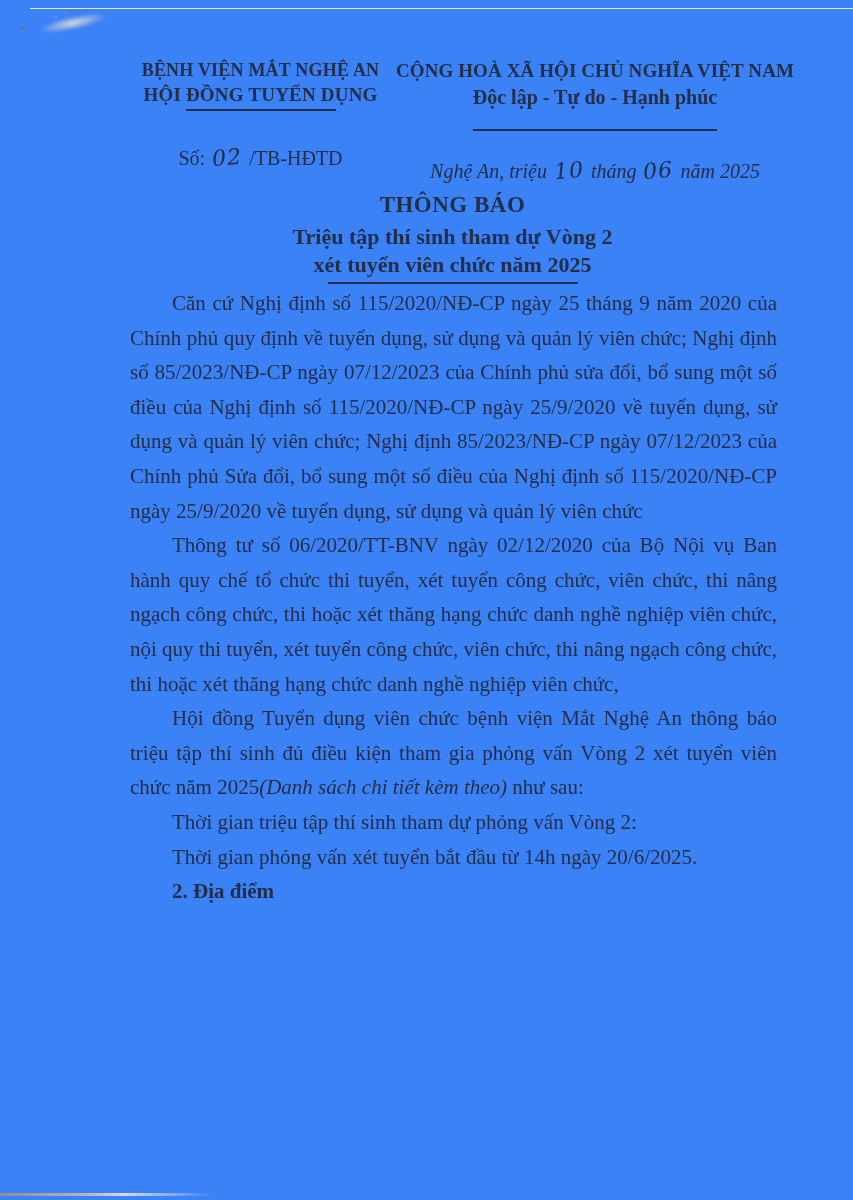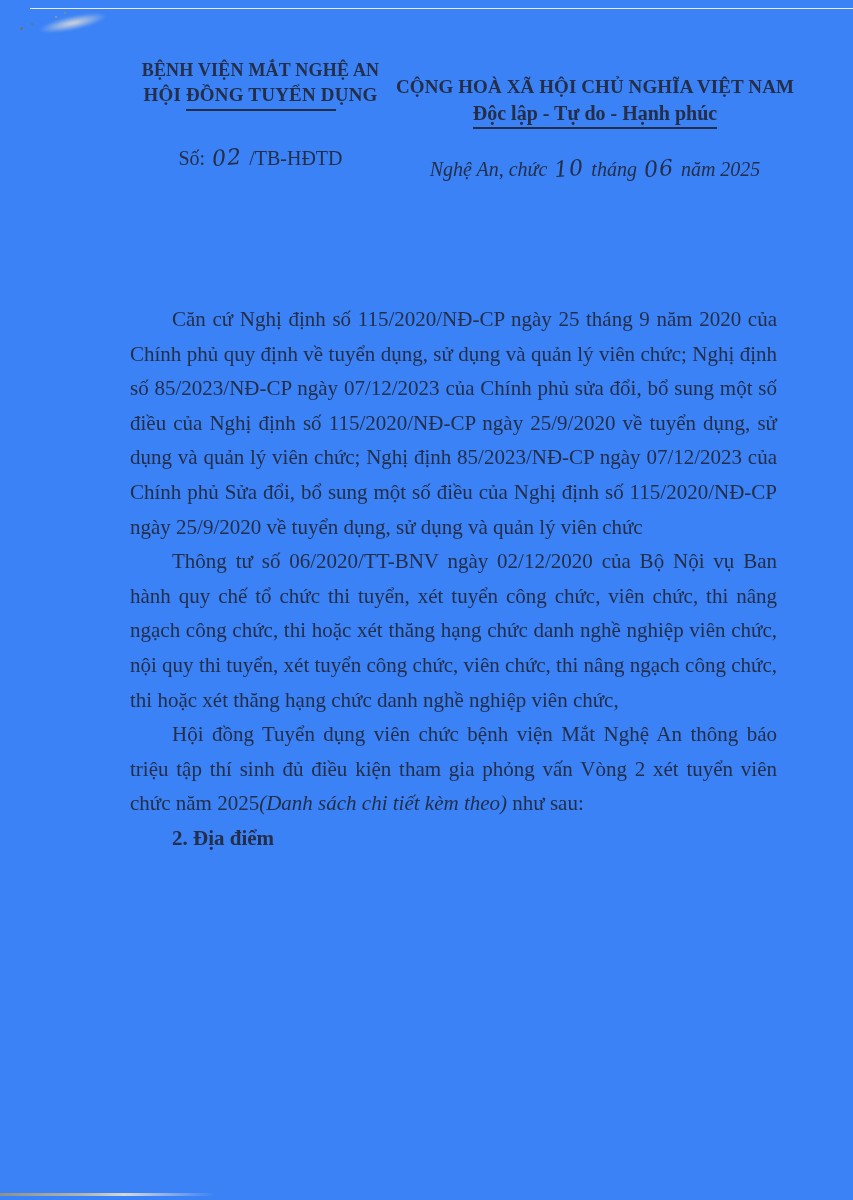--- a/index.html
+++ b/index.html
@@ -28,43 +28,43 @@
     background:linear-gradient(90deg,#8f8f8f 0%,#b5b5b5 40%,#d8d8d8 58%,rgba(216,216,216,0) 100%);
   }
 
   
   .header{position:absolute;top:60px;left:0;width:853px;}
   .header-left{position:absolute;left:118px;top:0;width:285px;text-align:center;}
   .org-name{font-size:18px;font-weight:600;letter-spacing:.2px;}
   .committee{font-size:19px;font-weight:700;margin-top:3px;letter-spacing:.2px;}
   .committee-underline{width:150px;height:2px;background:#242e49;margin:3px auto 0 auto;}
   .doc-number{margin-top:34px;font-size:20px;}
-  .national{position:absolute;left:395px;top:16px;width:400px;text-align:center;}
+  .national{position:absolute;left:395px;top:0;width:400px;text-align:center;}
   .nat1{font-size:19px;font-weight:700;letter-spacing:.1px;}
-  .nat2{font-size:20px;font-weight:700;margin-top:4px;display:inline-block;border-bottom:2px solid #242e49;padding-bottom:2px;}
+  .nat2{font-size:20px;font-weight:700;margin-top:4px;display:inline-block;border-bottom:2px solid #242e49;padding-bottom:20px;}
   .date-line{margin-top:27px;font-size:20px;font-style:italic;}
 
   .hand{
     display:inline-block;
     font-family:"DejaVu Serif",serif;
     font-style:italic;font-size:22px;
     transform:rotate(-5deg);
     letter-spacing:1px;
     margin:0 2px;
   }
 
   
   .title-block{position:absolute;top:192px;left:130px;width:645px;text-align:center;}
   .title-1{font-size:23px;font-weight:700;letter-spacing:.5px;}
   .title-2{font-size:22px;font-weight:700;margin-top:6px;}
   .title-3{font-size:22px;font-weight:700;margin-top:2px;}
   .title-underline{width:250px;height:2px;background:#242e49;margin:4px auto 0 auto;}
 
   
-  .body-block{position:absolute;top:302px;left:130px;width:647px;}
+  .body-block{position:absolute;top:286px;left:130px;width:647px;}
   .body-block p{
     margin:0;text-align:justify;
     font-size:21px;line-height:34.6px;
     text-indent:42px;
     color:#242e49;
   }
   .sec-heading{font-weight:700;}
   .it{font-style:italic;}
 </style>
 </head>
@@ -88,30 +88,38 @@
       <div class="doc-number">
         <span>Số:</span>
         <span class="hand">02</span>
         <span>/TB-HĐTD</span>
       </div>
     </div>
     <div class="national">
       <div class="nat1">CỘNG HOÀ XÃ HỘI CHỦ NGHĨA VIỆT NAM</div>
       <div><span class="nat2">Độc lập - Tự do - Hạnh phúc</span></div>
       <div class="date-line">
-        <span>Nghệ An, chức</span>
+        <span>Nghệ An, triệu</span>
         <span class="hand">10</span>
         <span>tháng</span>
         <span class="hand">06</span>
         <span>năm 2025</span>
       </div>
     </div>
   </div>
 
+  <div class="title-block">
+    <div class="title-1">THÔNG BÁO</div>
+    <div class="title-2">Triệu tập thí sinh tham dự Vòng 2</div>
+    <div class="title-3">xét tuyển viên chức năm 2025</div>
+    <div class="title-underline"></div>
+  </div>
 
   <div class="body-block">
     <p>Căn cứ Nghị định số 115/2020/NĐ-CP ngày 25 tháng 9 năm 2020 của Chính phủ quy định về tuyển dụng, sử dụng và quản lý viên chức; Nghị định số 85/2023/NĐ-CP ngày 07/12/2023 của Chính phủ sửa đổi, bổ sung một số điều của Nghị định số 115/2020/NĐ-CP ngày 25/9/2020 về tuyển dụng, sử dụng và quản lý viên chức; Nghị định 85/2023/NĐ-CP ngày 07/12/2023 của Chính phủ Sửa đổi, bổ sung một số điều của Nghị định số 115/2020/NĐ-CP ngày 25/9/2020 về tuyển dụng, sử dụng và quản lý viên chức</p>
     <p>Thông tư số 06/2020/TT-BNV ngày 02/12/2020 của Bộ Nội vụ Ban hành quy chế tổ chức thi tuyển, xét tuyển công chức, viên chức, thi nâng ngạch công chức, thi hoặc xét thăng hạng chức danh nghề nghiệp viên chức, nội quy thi tuyển, xét tuyển công chức, viên chức, thi nâng ngạch công chức, thi hoặc xét thăng hạng chức danh nghề nghiệp viên chức,</p>
     <p><span>Hội đồng Tuyển dụng viên chức bệnh viện Mắt Nghệ An thông báo triệu tập thí sinh đủ điều kiện tham gia phỏng vấn Vòng 2 xét tuyển viên chức năm 2025</span><span class="it">(Danh sách chi tiết kèm theo)</span><span> như sau:</span></p>
+    <p>Thời gian triệu tập thí sinh tham dự phỏng vấn Vòng 2:</p>
+    <p>Thời gian phỏng vấn xét tuyển bắt đầu từ 14h ngày 20/6/2025.</p>
     <p class="sec-heading">2. Địa điểm</p>
   </div>
 
 </div>
 
 </body></html>

